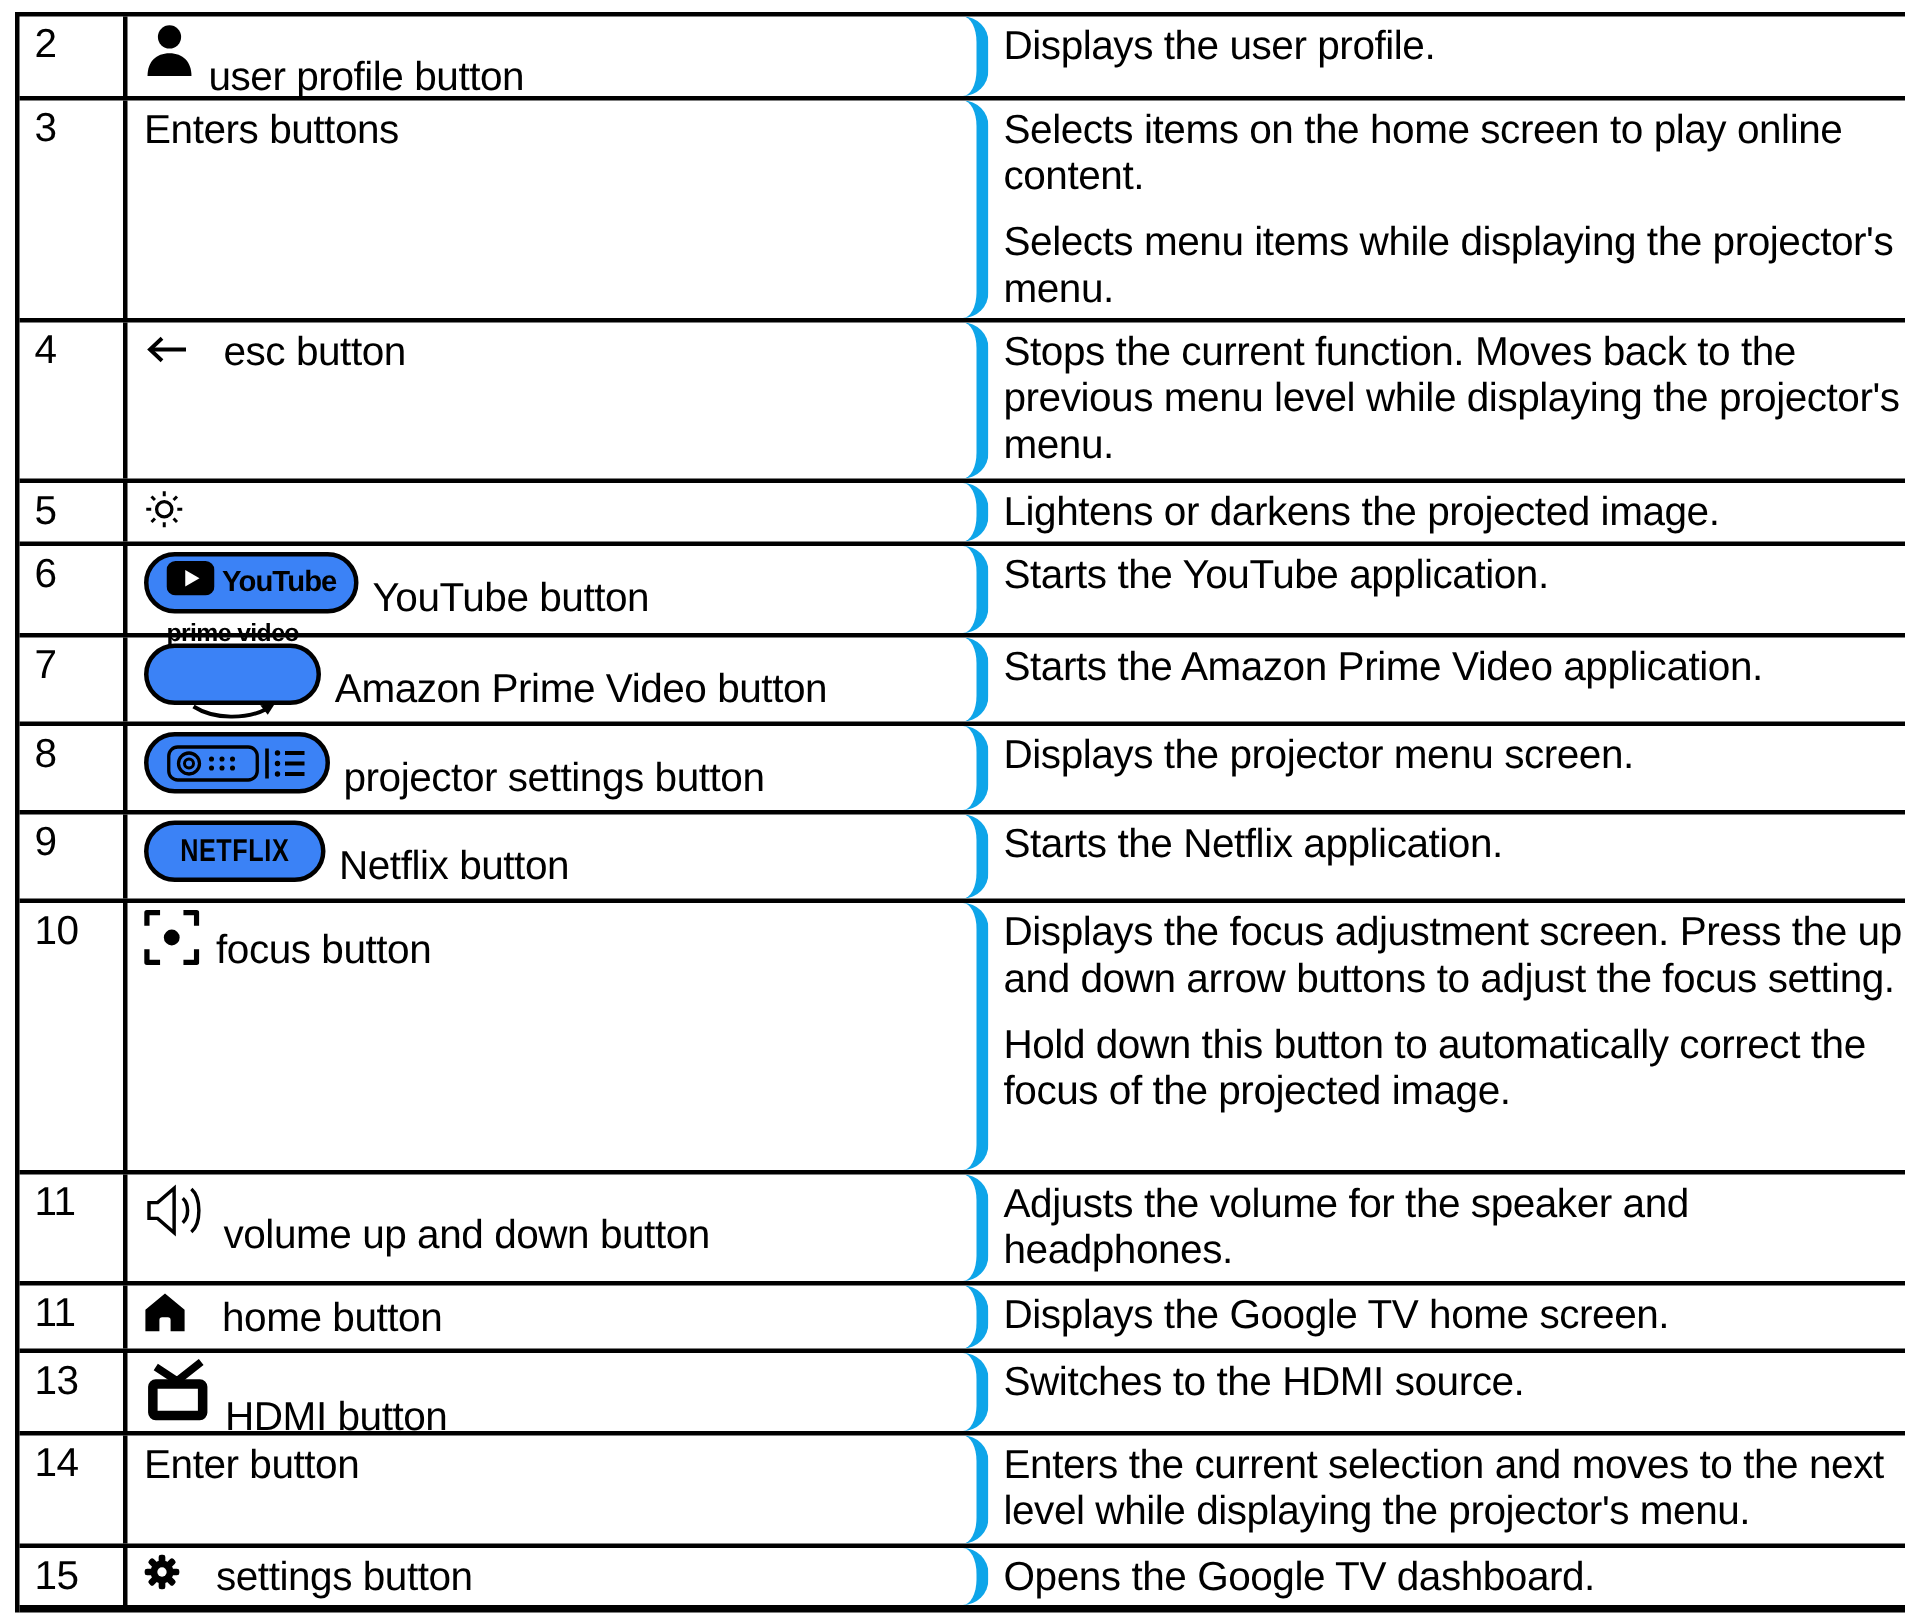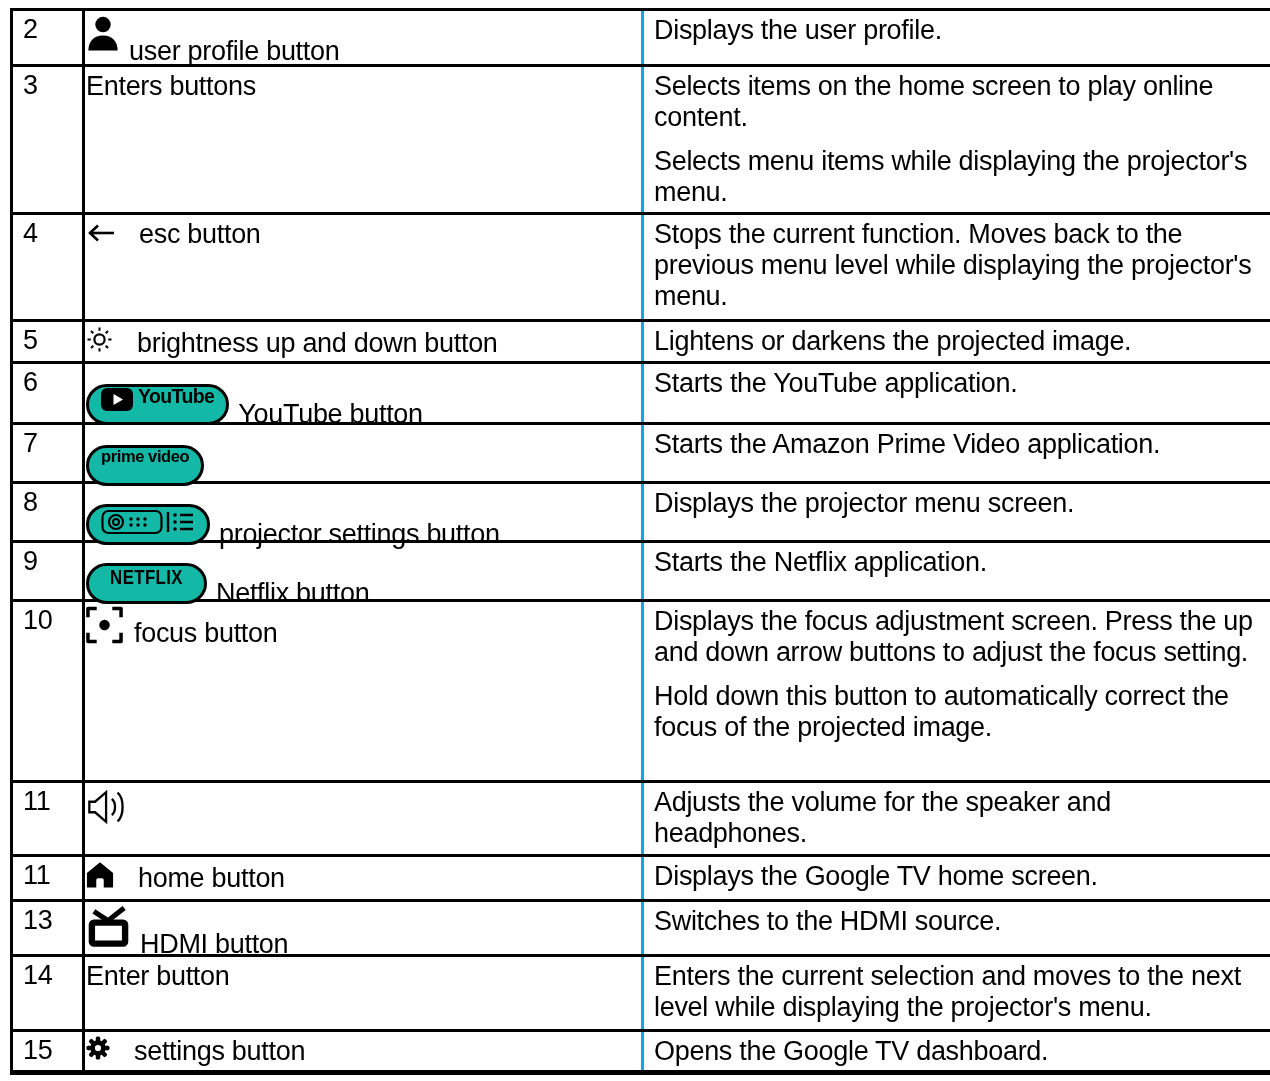--- a/index.html
+++ b/index.html
@@ -13,44 +13,44 @@
     border-top:3px solid #000;border-left:3px solid #000;
   }
   .row{display:flex;border-bottom:3px solid #000;}
   .row:last-child{border-bottom:5px solid #000;}
   .cell-num{
     width:59px;flex:0 0 59px;border-right:3px solid #000;
     padding:3px 0 0 10px;box-sizing:content-box;
     font-size:27px;line-height:31px;letter-spacing:-0.3px;
   }
   .cell-name{
-    width:555px;flex:0 0 555px;border-right:3px solid #0ea5e9;
-    padding:4px 0 0 1px;
-    font-size:27px;line-height:31px;letter-spacing:-0.3px;
+    width:555px;flex:0 0 555px;border-right:8px solid #0ea5e9;
+    padding:4px 0 0 11px;
+    font-size:27px;line-height:31px;letter-spacing:-0.3px;border-radius:17px;
   }
   .cell-desc{flex:1 1 auto;padding:4px 0 0 10px;}
   .cell-desc p{
     margin:0;max-width:610px;
     font-size:27px;line-height:31px;letter-spacing:-0.3px;
   }
   .cell-desc p + p{margin-top:13px;}
   
   .r0{height:53px;}  .r1{height:145px;} .r2{height:104px;} .r3{height:39px;}
   .r4{height:58px;}  .r5{height:56px;}  .r6{height:56px;}  .r7{height:56px;}
   .r8{height:178px;} .r9{height:71px;}  .r10{height:42px;} .r11{height:52px;}
   .r12{height:72px;} .r13{height:38px;}
 
   .name-line{display:flex;align-items:center;gap:24px;}
   .name-bottom{display:flex;align-items:flex-end;gap:9px;}
   .name-bottom .label{position:relative;top:5px;}
 
   .lozenge{
-    display:inline-flex;justify-content:center;
+    display:inline-flex;align-items:center;justify-content:center;
     height:41px;border:3px solid #000;border-radius:21px;
-    padding:0 12px;box-sizing:border-box;background:#14b8a6;flex:0 0 auto;margin-top:16px;
+    padding:0 12px;box-sizing:border-box;background:#3b82f6;flex:0 0 auto;
   }
   .yt-text{font-weight:bold;font-size:19.5px;letter-spacing:-0.6px;margin-left:5px;line-height:1;}
   .prime-stack{display:flex;flex-direction:column;align-items:center;line-height:1;gap:28px;}
   .prime-text{font-weight:bold;font-size:16.5px;letter-spacing:-0.4px;}
   .netflix-text{
     font-weight:bold;font-size:21px;letter-spacing:0.5px;line-height:1;
     display:inline-block;transform:scaleX(0.8);transform-origin:center center;
   }
   .icon{flex:0 0 auto;display:inline-block;}
 </style>
@@ -118,21 +118,20 @@
             <path d="M13.5 1.5 V4.8"></path>
               <path d="M13.5 22.2 V25.5"></path>
             <path d="M1.5 13.5 H4.8"></path>
               <path d="M22.2 13.5 H25.5"></path>
             <path d="M5 5 L7.3 7.3"></path>
               <path d="M19.7 19.7 L22 22"></path>
             <path d="M22 5 L19.7 7.3"></path>
               <path d="M7.3 19.7 L5 22"></path>
           </svg>
         </span>
-        <span class="label">brightness up and down button</span>
       </div>
     </div>
     <div class="cell-desc">
       <p>Lightens or darkens the projected image.</p>
     </div>
   </div>
 
   <div class="row r4">
     <div class="cell-num">6</div>
     <div class="cell-name">
@@ -162,20 +161,21 @@
           <span class="prime-stack">
             <span class="prime-text">prime video</span>
             <span class="icon">
               <svg width="60" height="11" viewBox="0 0 60 11">
                 <path d="M4 2 C 18 11, 40 10.5, 53 3.5" fill="none" stroke="#000" stroke-width="2.6"></path>
                 <polygon points="58,0.5 48.5,1.2 53.5,7.5" fill="#000"></polygon>
               </svg>
             </span>
           </span>
         </span>
+        <span class="label">Amazon Prime Video button</span>
       </div>
     </div>
     <div class="cell-desc">
       <p>Starts the Amazon Prime Video application.</p>
     </div>
   </div>
 
   <div class="row r6">
     <div class="cell-num">8</div>
     <div class="cell-name">
@@ -247,20 +247,21 @@
     <div class="cell-num">11</div>
     <div class="cell-name">
       <div class="name-bottom">
         <span class="icon">
           <svg width="44" height="40" viewBox="0 0 46 40" fill="none" stroke="#000" stroke-width="2.4">
             <path d="M3.5 14.5 H9.5 L21 4.5 V35.5 L9.5 25.5 H3.5 Z"></path>
             <path d="M27 11.5 C 31.5 15.5, 31.5 24.5, 27 28.5"></path>
             <path d="M33 5 C 40 11, 40 29, 33 35"></path>
           </svg>
         </span>
+        <span class="label">volume up and down button</span>
       </div>
     </div>
     <div class="cell-desc">
       <p>Adjusts the volume for the speaker and headphones.</p>
     </div>
   </div>
 
   <div class="row r10">
     <div class="cell-num">11</div>
     <div class="cell-name">

